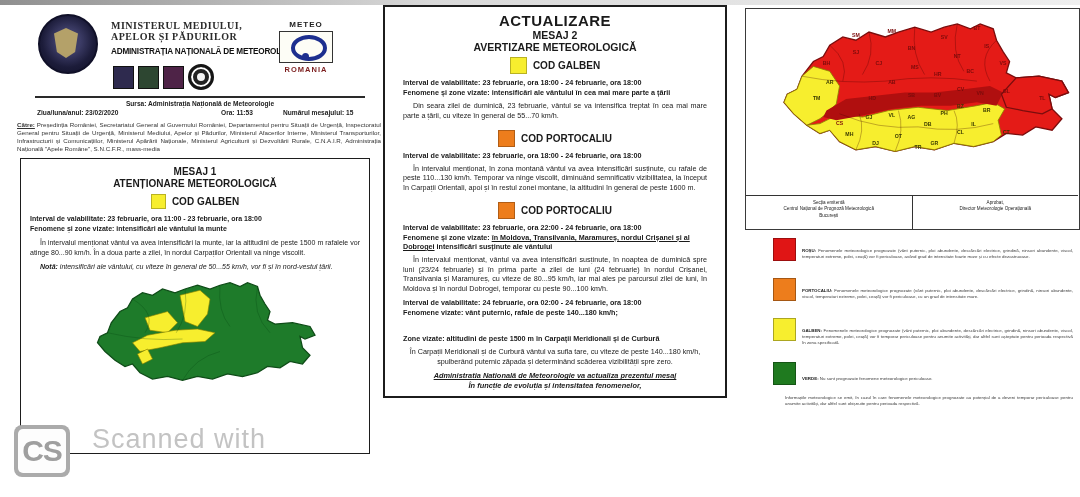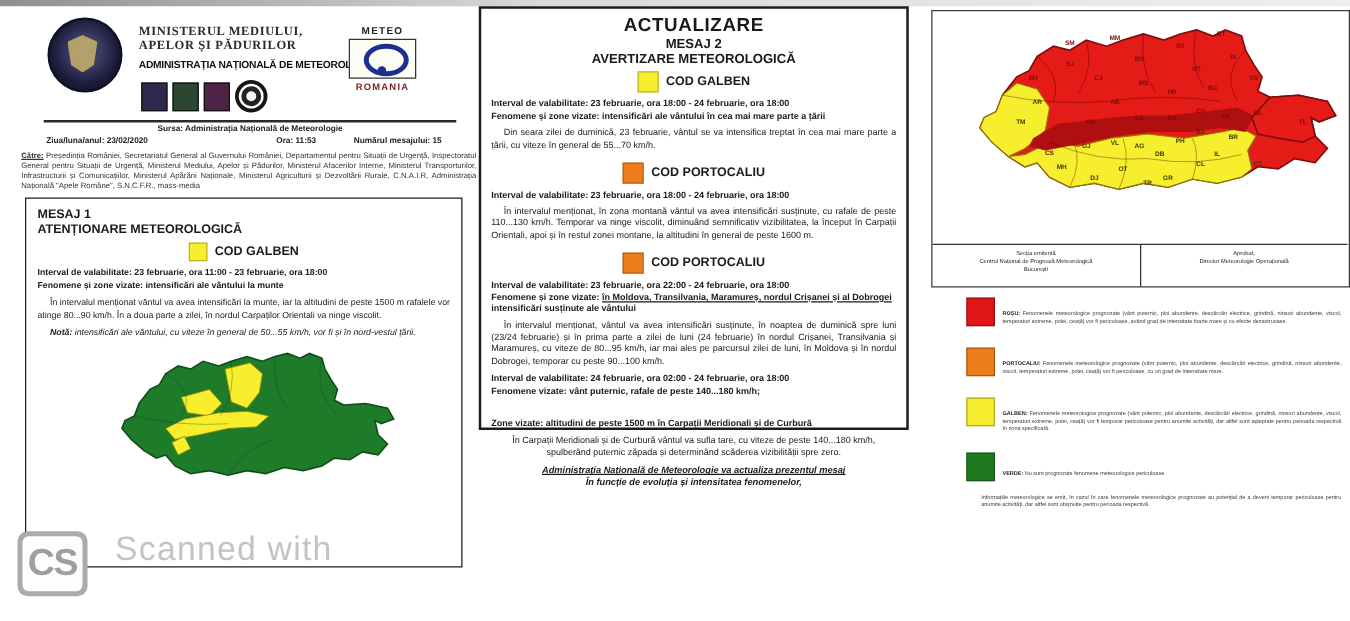--- a/index.html
+++ b/index.html
@@ -29,40 +29,40 @@
   .badge.b1{background:#2e2a4e;}.badge.b2{background:#2d4631;}.badge.b3{background:#4e2347;}
   .badge.b4{width:20px;height:20px;border-radius:50%;background:#f3f3f3;border:3px solid #151515;box-shadow:inset 0 0 0 2px #fff,inset 0 0 0 6px #222;}
   .hline{position:absolute;left:0;top:88px;width:330px;border-top:2px solid #2a2a2a;}
   .sursa{position:absolute;left:0;top:92px;width:330px;text-align:center;font-size:6.6px;font-weight:bold;color:#222;}
   .metarow{position:absolute;left:-10px;top:101px;width:352px;font-size:6.6px;font-weight:bold;color:#222;}
   .metarow .d{position:absolute;left:12px;}.metarow .o{position:absolute;left:196px;}.metarow .n{position:absolute;left:258px;}
   .catre{position:absolute;left:-18px;top:113px;width:364px;font-size:6.2px;line-height:8px;color:#333;text-align:justify;}
   .catre .lbl{font-weight:bold;text-decoration:underline;}
   .msgbox{position:absolute;left:-15px;top:150px;width:350px;height:296px;border:1.5px solid #1d1d1d;background:#fff;
           box-sizing:border-box;padding:7px 9px 0;}
-  .msgbox .t{ text-align:left;font-weight:bold;font-size:10px;line-height:12px;}
+  .msgbox .t{ text-align:center;font-weight:bold;font-size:10px;line-height:12px;}
   .codrow{display:flex;justify-content:center;align-items:center;gap:6px;margin-top:4px;}
   .sq{display:inline-block;border:1px solid rgba(0,0,0,.25);}
   .sq.yellow{background:#f7ee2e;}.sq.orange{background:#ed7d1c;}.sq.red{background:#e01515;}
   .sq.s13{width:13px;height:13px;}.sq.s15{width:15px;height:15px;}
   .codlbl{font-weight:bold;font-size:10px;}
   .ivl{margin-top:5px;text-align:left;font-weight:bold;font-size:7px;line-height:9px;}
   .body{margin-top:5px;font-size:7px;line-height:9.5px;text-align:justify;text-indent:10px;}
   .note{margin-top:5px;font-size:7px;line-height:9.5px;font-style:italic;text-indent:10px;}
   .note b{font-weight:bold;}
   .lmapwrap{margin:4px auto 0;width:250px;}
   
   .cs-badge{position:absolute;left:14px;top:425px;width:56px;height:52px;background:#ababab;border-radius:8px;
             display:flex;align-items:center;justify-content:center;}
   .cs-badge .in{width:48px;height:44px;background:#fdfdfd;border-radius:5px;display:flex;align-items:center;justify-content:center;
                 font-weight:bold;font-size:30px;color:#9f9f9f;letter-spacing:-1px;}
   .cs-text{position:absolute;left:92px;top:424px;font-size:27px;line-height:31px;color:#c3c3c3;letter-spacing:1px;}
   
-  #mid{position:absolute;left:383px;top:5px;width:344px;height:339px;border:2px solid #1c1c1c;background:#fff;
-       box-sizing:border-box;padding:5px 8px 0;}
+  #mid{position:absolute;left:383px;top:5px;width:344px;height:393px;border:2px solid #1c1c1c;background:#fff;
+       box-sizing:border-box;padding:5px 18px 0;}
   #mid .h1{text-align:center;font-weight:bold;font-size:15px;letter-spacing:.5px;}
   #mid .h2{text-align:center;font-weight:bold;font-size:10.5px;line-height:12px;}
   #mid .ivl{font-size:7.2px;line-height:9.2px;margin-top:4px;}
   #mid .body{font-size:7.2px;line-height:9.6px;margin-top:4px;}
   #mid .u{text-decoration:underline;}
   .closing{margin-top:5px;text-align:center;font-weight:bold;font-style:italic;font-size:7.4px;line-height:9.5px;}
   
   #right{position:absolute;left:745px;top:8px;width:335px;}
   .mapbox{position:relative;width:335px;height:222px;border:1.5px solid #3a3a3a;box-sizing:border-box;background:#fff;}
   .maparea{position:absolute;left:2px;top:2px;width:327px;height:186px;}

